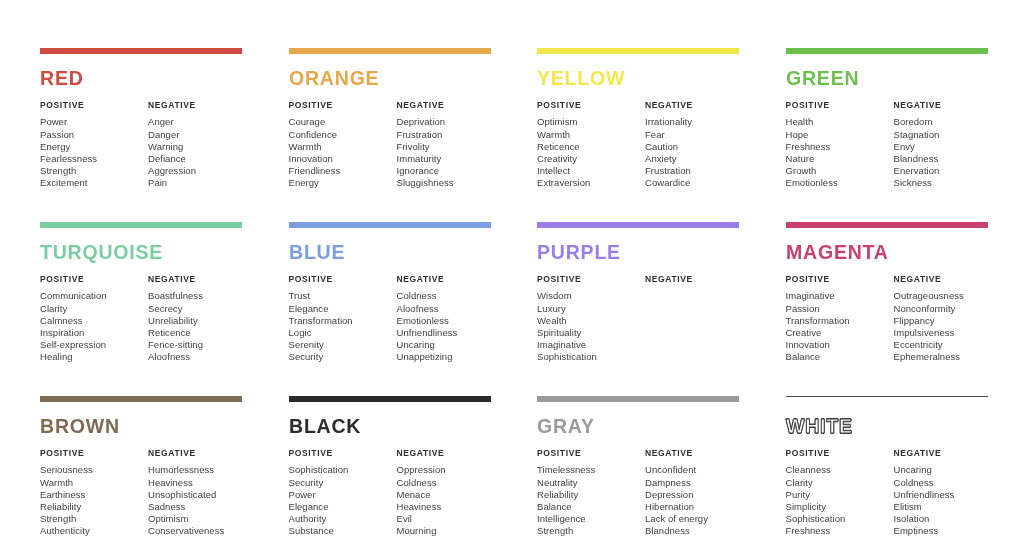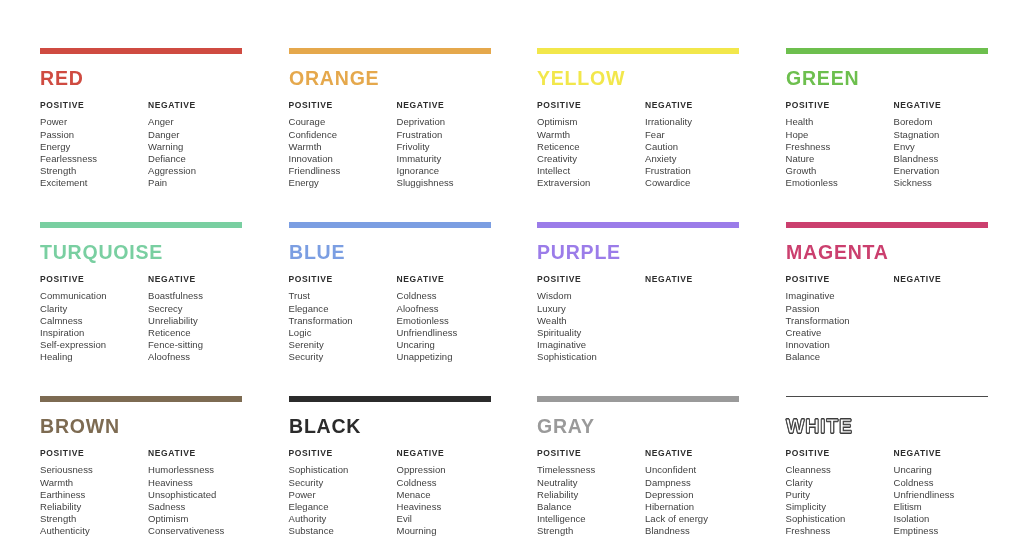--- a/index.html
+++ b/index.html
@@ -300,20 +300,28 @@
               <li>Imaginative</li>
               <li>Passion</li>
               <li>Transformation</li>
               <li>Creative</li>
               <li>Innovation</li>
               <li>Balance</li>
             </ul>
           </div>
           <div>
             <div class="colhead">NEGATIVE</div>
+            <ul class="words">
+              <li>Outrageousness</li>
+              <li>Nonconformity</li>
+              <li>Flippancy</li>
+              <li>Impulsiveness</li>
+              <li>Eccentricity</li>
+              <li>Ephemeralness</li>
+            </ul>
           </div>
         </div>
       </div>
       <div class="card">
         <div class="rule" style="background: rgb(125, 107, 82);"></div>
         <div class="title" style="color: rgb(125, 107, 82);">BROWN</div>
         <div class="cols">
           <div>
             <div class="colhead">POSITIVE</div>
             <ul class="words">

